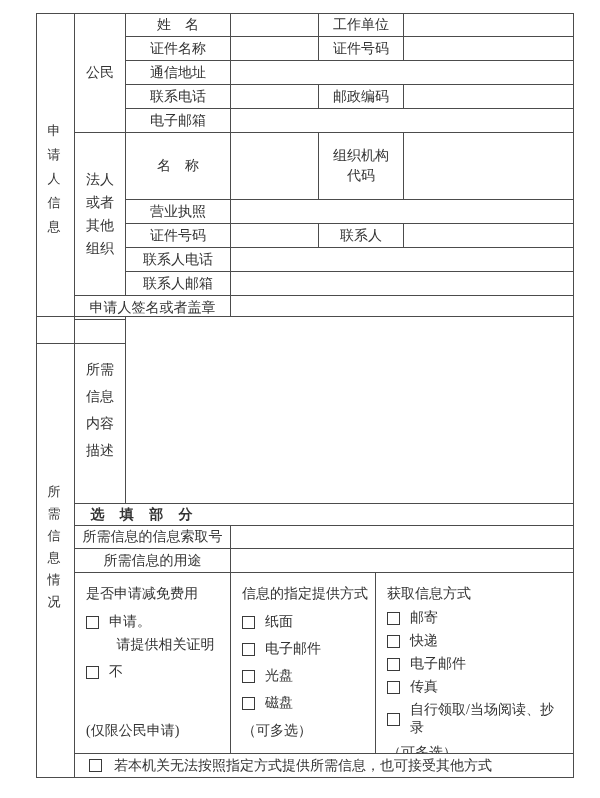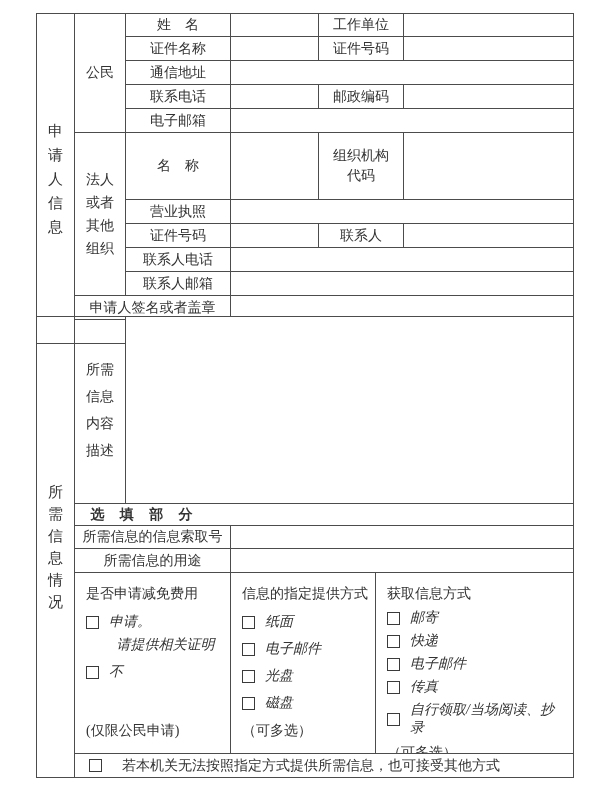--- a/index.html
+++ b/index.html
@@ -34,22 +34,22 @@
     overflow: hidden;
   }
   .lbl { text-align: center; }
   .sp  { letter-spacing: 1em; padding-left: 1em; }
   .input { background: #ffffff; }
   .vtext {
     width: 16px;
     margin: 16px auto;
     word-break: break-all;
     line-height: 24px;
-    font-size: 15px;
-    text-align: center;
+    font-size: 13px;
+    text-align: left;
   }
   .vtext2 { line-height: 22px; }
   .wrap2 {
     width: 32px;
     margin: 0 auto;
     word-break: break-all;
     line-height: 27px;
     text-align: center;
   }
   .wrap2b {
@@ -79,39 +79,38 @@
     height: 156px;
     padding: 11px 6px 13px 11px;
   }
   .coltitle { line-height: 20px; }
   .opt {
     display: flex;
     align-items: center;
     gap: 10px;
     margin-top: 9px;
     line-height: 18px;
-    font-style: italic;
   }
   .opt.tight { margin-top: 5px; }
   .cb {
     flex: 0 0 auto;
     width: 11px;
     height: 11px;
     border: 1px solid #3a3a3a;
     background: #ffffff;
     display: inline-block;
   }
   .indent { padding-left: 21px; justify-content: center; }
   .note { margin-top: auto; line-height: 18px; }
   .note-inline { margin-top: 7px; line-height: 18px; }
   .footer-cell { text-align: left; }
   .footer-line {
     display: flex;
     align-items: center;
-    gap: 20px;
+    gap: 12px;
     padding-left: 14px;
   }
 </style>
 </head>
 <body>
 
 <div class="page">
 
   <table class="t1">
     <colgroup>

